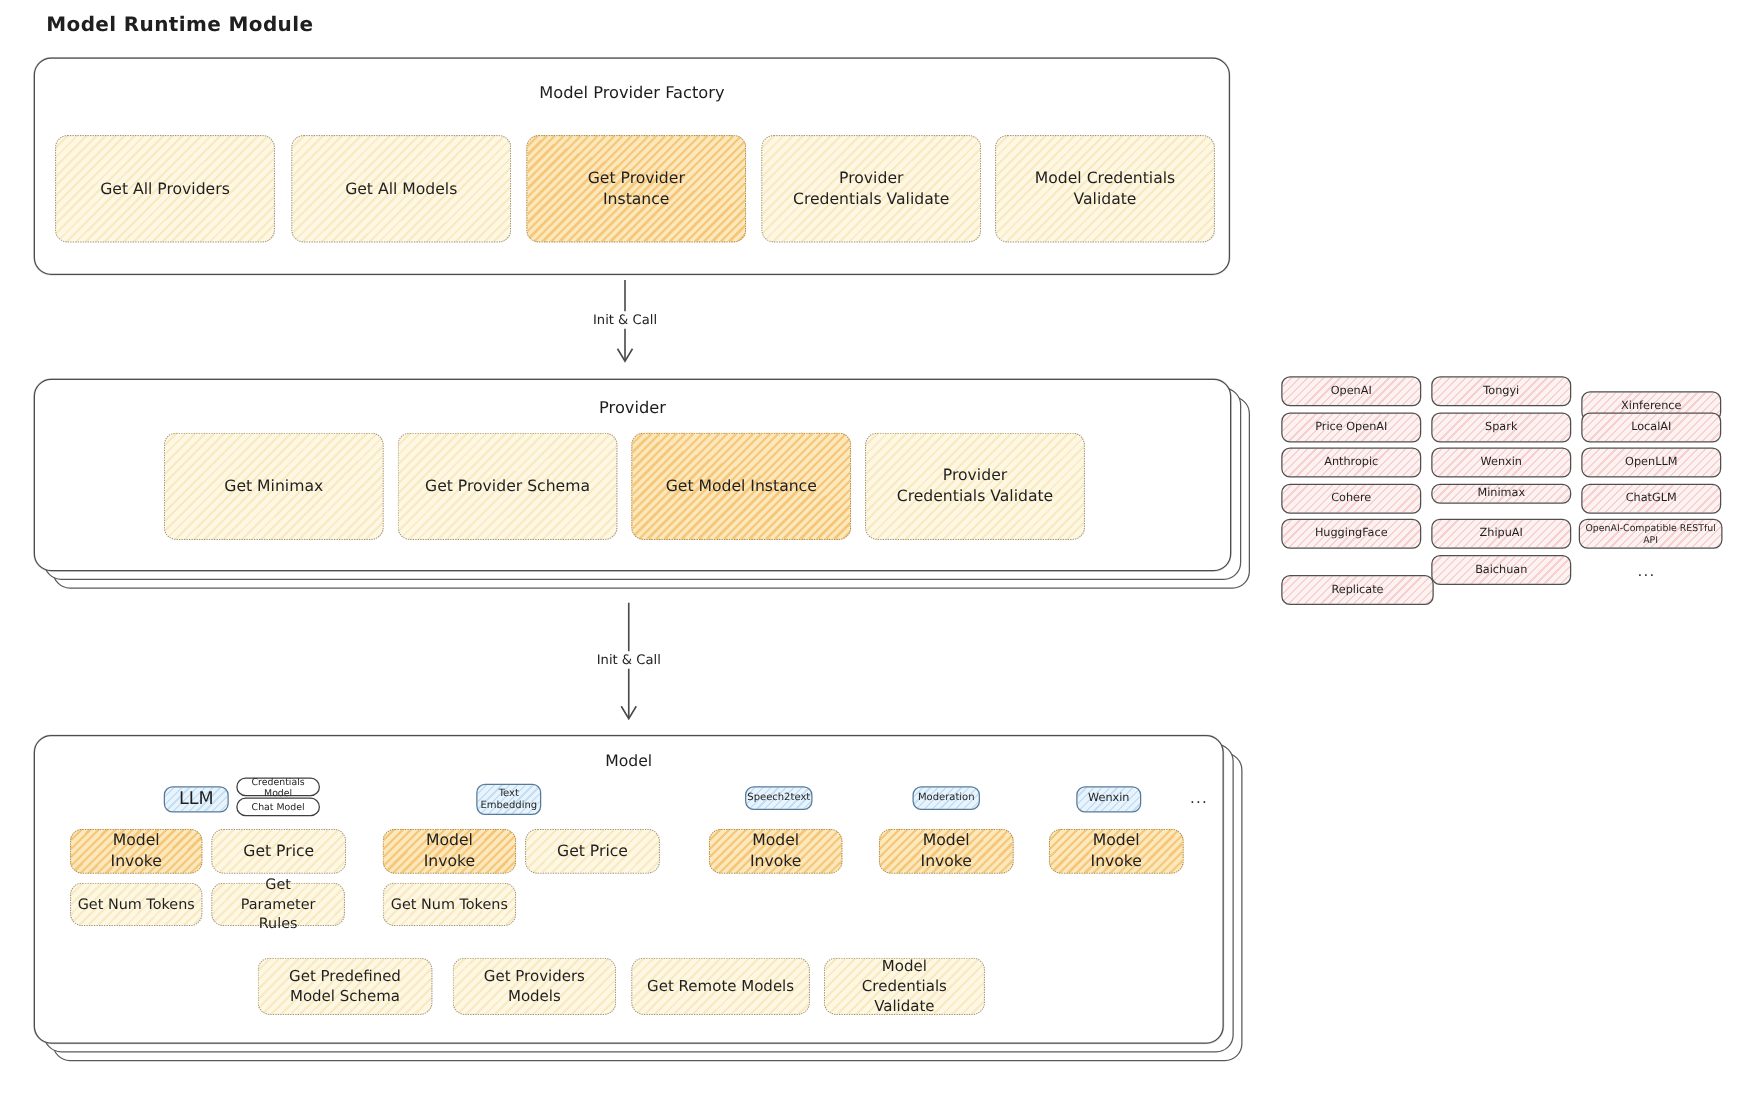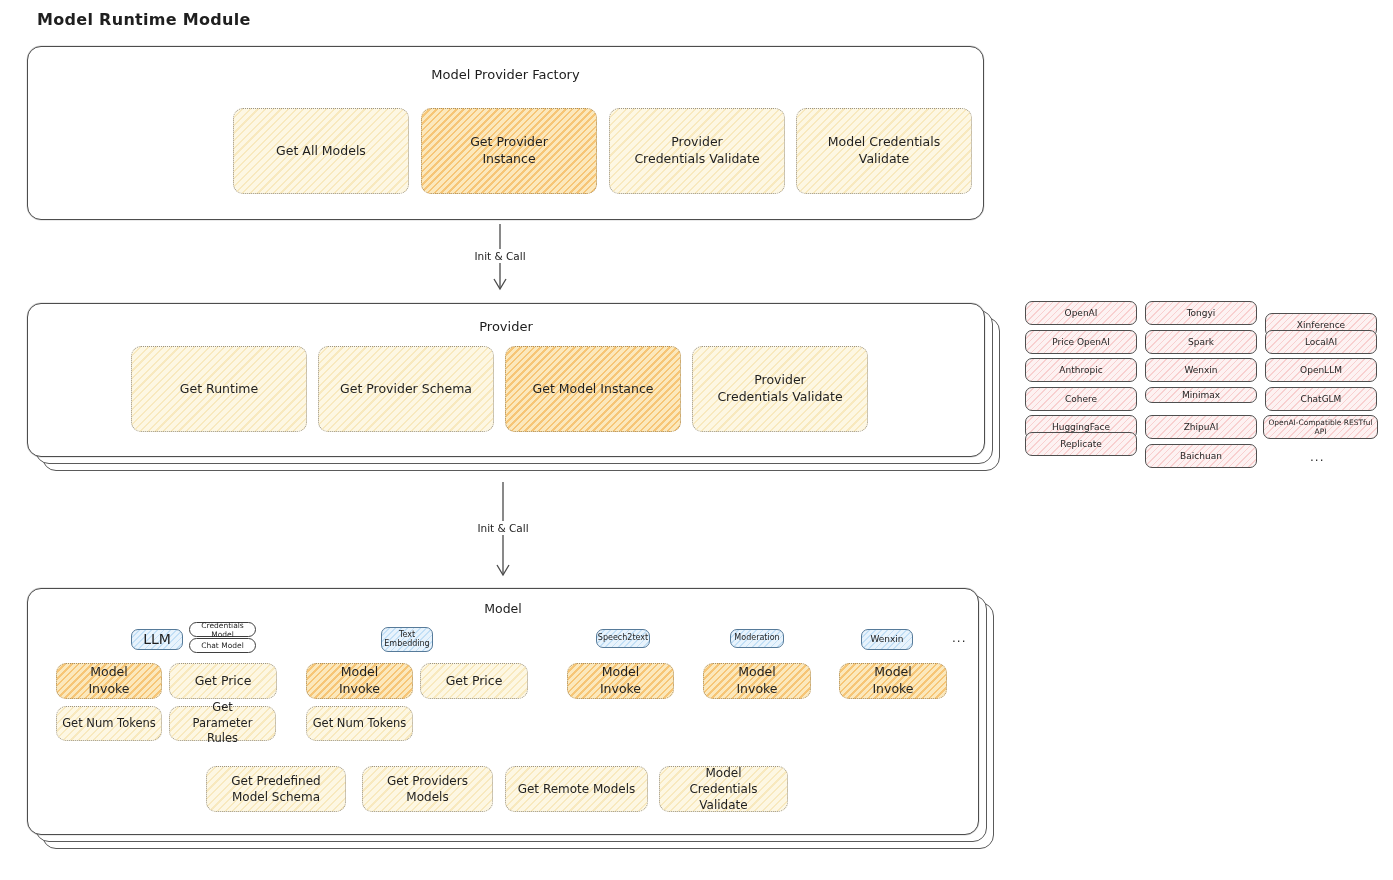--- a/index.html
+++ b/index.html
@@ -62,60 +62,61 @@
 </style>
 </head>
 <body>
 
 <div class="canvas">
 
   <div class="abs page-title" style="left:37px;top:10px;">Model Runtime Module</div>
 
   <div class="bigbox" style="left:27px;top:46px;width:955px;height:172px;">
     <div class="bigbox-title" style="top:20px;">Model Provider Factory</div>
+    <div class="node cream" style="left:16px;top:61px;width:176px;height:86px;">Get All Providers</div>
     <div class="node cream" style="left:205px;top:61px;width:176px;height:86px;">Get All Models</div>
     <div class="node orange" style="left:393px;top:61px;width:176px;height:86px;padding:0 30px;">Get Provider Instance</div>
     <div class="node cream" style="left:581px;top:61px;width:176px;height:86px;padding:0 24px;">Provider Credentials Validate</div>
     <div class="node cream" style="left:768px;top:61px;width:176px;height:86px;padding:0 24px;">Model Credentials Validate</div>
   </div>
 
   <div class="arrow" style="left:492px;top:224px;">
     <svg width="16" height="72">
         <line x1="8" y1="0" x2="8" y2="64"></line>
         <polyline points="2,55 8,65 14,55"></polyline>
       </svg>
   </div>
   <div class="arrow-label" style="left:500px;top:249px;">Init &amp; Call</div>
 
   <div class="stacklayer" style="left:42px;top:317px;width:956px;height:152px;"></div>
   <div class="stacklayer" style="left:35px;top:310px;width:956px;height:152px;"></div>
   <div class="bigbox" style="left:27px;top:303px;width:956px;height:152px;">
     <div class="bigbox-title" style="top:15px;">Provider</div>
-    <div class="node cream" style="left:103px;top:42px;width:176px;height:86px;">Get Runtime</div>
+    <div class="node cream" style="left:103px;top:42px;width:176px;height:86px;">Get Minimax</div>
     <div class="node cream" style="left:290px;top:42px;width:176px;height:86px;">Get Provider Schema</div>
     <div class="node orange" style="left:477px;top:42px;width:176px;height:86px;">Get Model Instance</div>
     <div class="node cream" style="left:664px;top:42px;width:176px;height:86px;padding:0 24px;">Provider Credentials Validate</div>
   </div>
 
   <div class="pinkcell" style="left:1025px;top:301px;width:112px;height:24px;">OpenAI</div>
   <div class="pinkcell" style="left:1145px;top:301px;width:112px;height:24px;">Tongyi</div>
   <div class="pinkcell" style="left:1265px;top:301px;width:112px;height:24px;margin-top:12px;">Xinference</div>
   <div class="pinkcell" style="left:1025px;top:330px;width:112px;height:24px;">Price OpenAI</div>
   <div class="pinkcell" style="left:1145px;top:330px;width:112px;height:24px;">Spark</div>
   <div class="pinkcell" style="left:1265px;top:330px;width:112px;height:24px;">LocalAI</div>
   <div class="pinkcell" style="left:1025px;top:358px;width:112px;height:24px;">Anthropic</div>
   <div class="pinkcell" style="left:1145px;top:358px;width:112px;height:24px;">Wenxin</div>
   <div class="pinkcell" style="left:1265px;top:358px;width:112px;height:24px;">OpenLLM</div>
   <div class="pinkcell" style="left:1025px;top:387px;width:112px;height:24px;">Cohere</div>
   <div class="pinkcell" style="left:1145px;top:387px;width:112px;height:16px;">Minimax</div>
   <div class="pinkcell" style="left:1265px;top:387px;width:112px;height:24px;">ChatGLM</div>
   <div class="pinkcell" style="left:1025px;top:415px;width:112px;height:24px;">HuggingFace</div>
   <div class="pinkcell" style="left:1145px;top:415px;width:112px;height:24px;">ZhipuAI</div>
   <div class="pinkcell" style="left:1263px;top:415px;width:115px;height:24px;font-size:7.5px;">OpenAI-Compatible RESTful API</div>
-  <div class="pinkcell" style="left:1025px;top:432px;width:112px;height:24px;">Replicate</div>
+  <div class="pinkcell" style="left:1025px;top:460px;width:122px;height:24px;">Replicate</div>
   <div class="pinkcell" style="left:1145px;top:444px;width:112px;height:24px;">Baichuan</div>
   <div class="ellipsis" style="left:1310px;top:450px;">...</div>
 
   <div class="arrow" style="left:495px;top:482px;">
     <svg width="16" height="100">
         <line x1="8" y1="0" x2="8" y2="92"></line>
         <polyline points="2,83 8,93 14,83"></polyline>
       </svg>
   </div>
   <div class="arrow-label" style="left:503px;top:521px;">Init &amp; Call</div>

